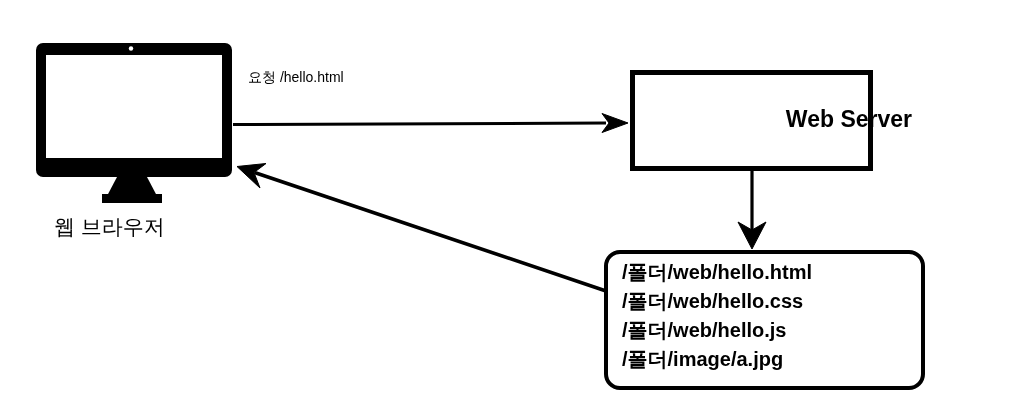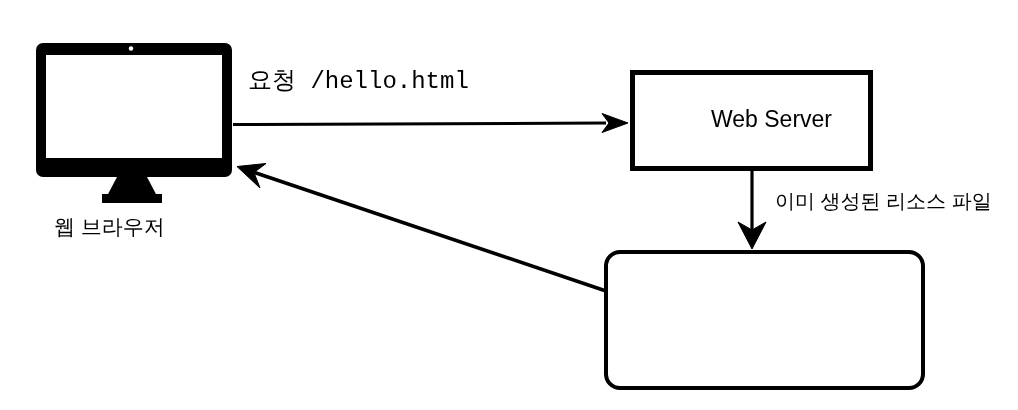--- a/index.html
+++ b/index.html
@@ -26,44 +26,43 @@
   }
   .lbl {
     position: absolute;
     color: #000000;
     white-space: pre;
     line-height: 1.0;
   }
   #request-label {
     left: 248px;
     top: 70px;
-    font-size: 24px;
+    font-size: 14px;
     font-weight: 400;
     letter-spacing: 0px;
-    font-family: Liberation Mono, monospace;
   }
   #browser-label {
     left: 54px;
     top: 216px;
     font-size: 21px;
     font-weight: 400;
   }
   #resource-label {
     left: 775px;
     top: 191px;
     font-size: 20px;
     font-weight: 400;
   }
   #webserver-label {
     left: 631px;
     top: 108px;
     width: 281px;
-    text-align: center;
+    text-align: right;
     font-size: 23px;
-    font-weight: normal;
+    font-weight: bold;
   }
   #file-list {
     position: absolute;
     left: 622px;
     top: 258px;
     font-size: 20px;
     font-weight: bold;
     line-height: 29px;
     color: #000000;
   }
@@ -112,16 +111,21 @@
     </g>
 
   </svg>
 
   <div class="lbl" id="request-label">요청 /hello.html</div>
 
   <div class="lbl" id="browser-label">웹 브라우저</div>
 
   <div class="lbl" id="webserver-label">Web Server</div>
 
-  <div class="lbl" id="resource-label">이미 생성된 리소스 파일</div>
 
+  <div id="file-list">
+    <span class="file-line">/폴더/web/hello.html</span>
+    <span class="file-line">/폴더/web/hello.css</span>
+    <span class="file-line">/폴더/web/hello.js</span>
+    <span class="file-line">/폴더/image/a.jpg</span>
+  </div>
 
 </div>
 
 </body></html>

